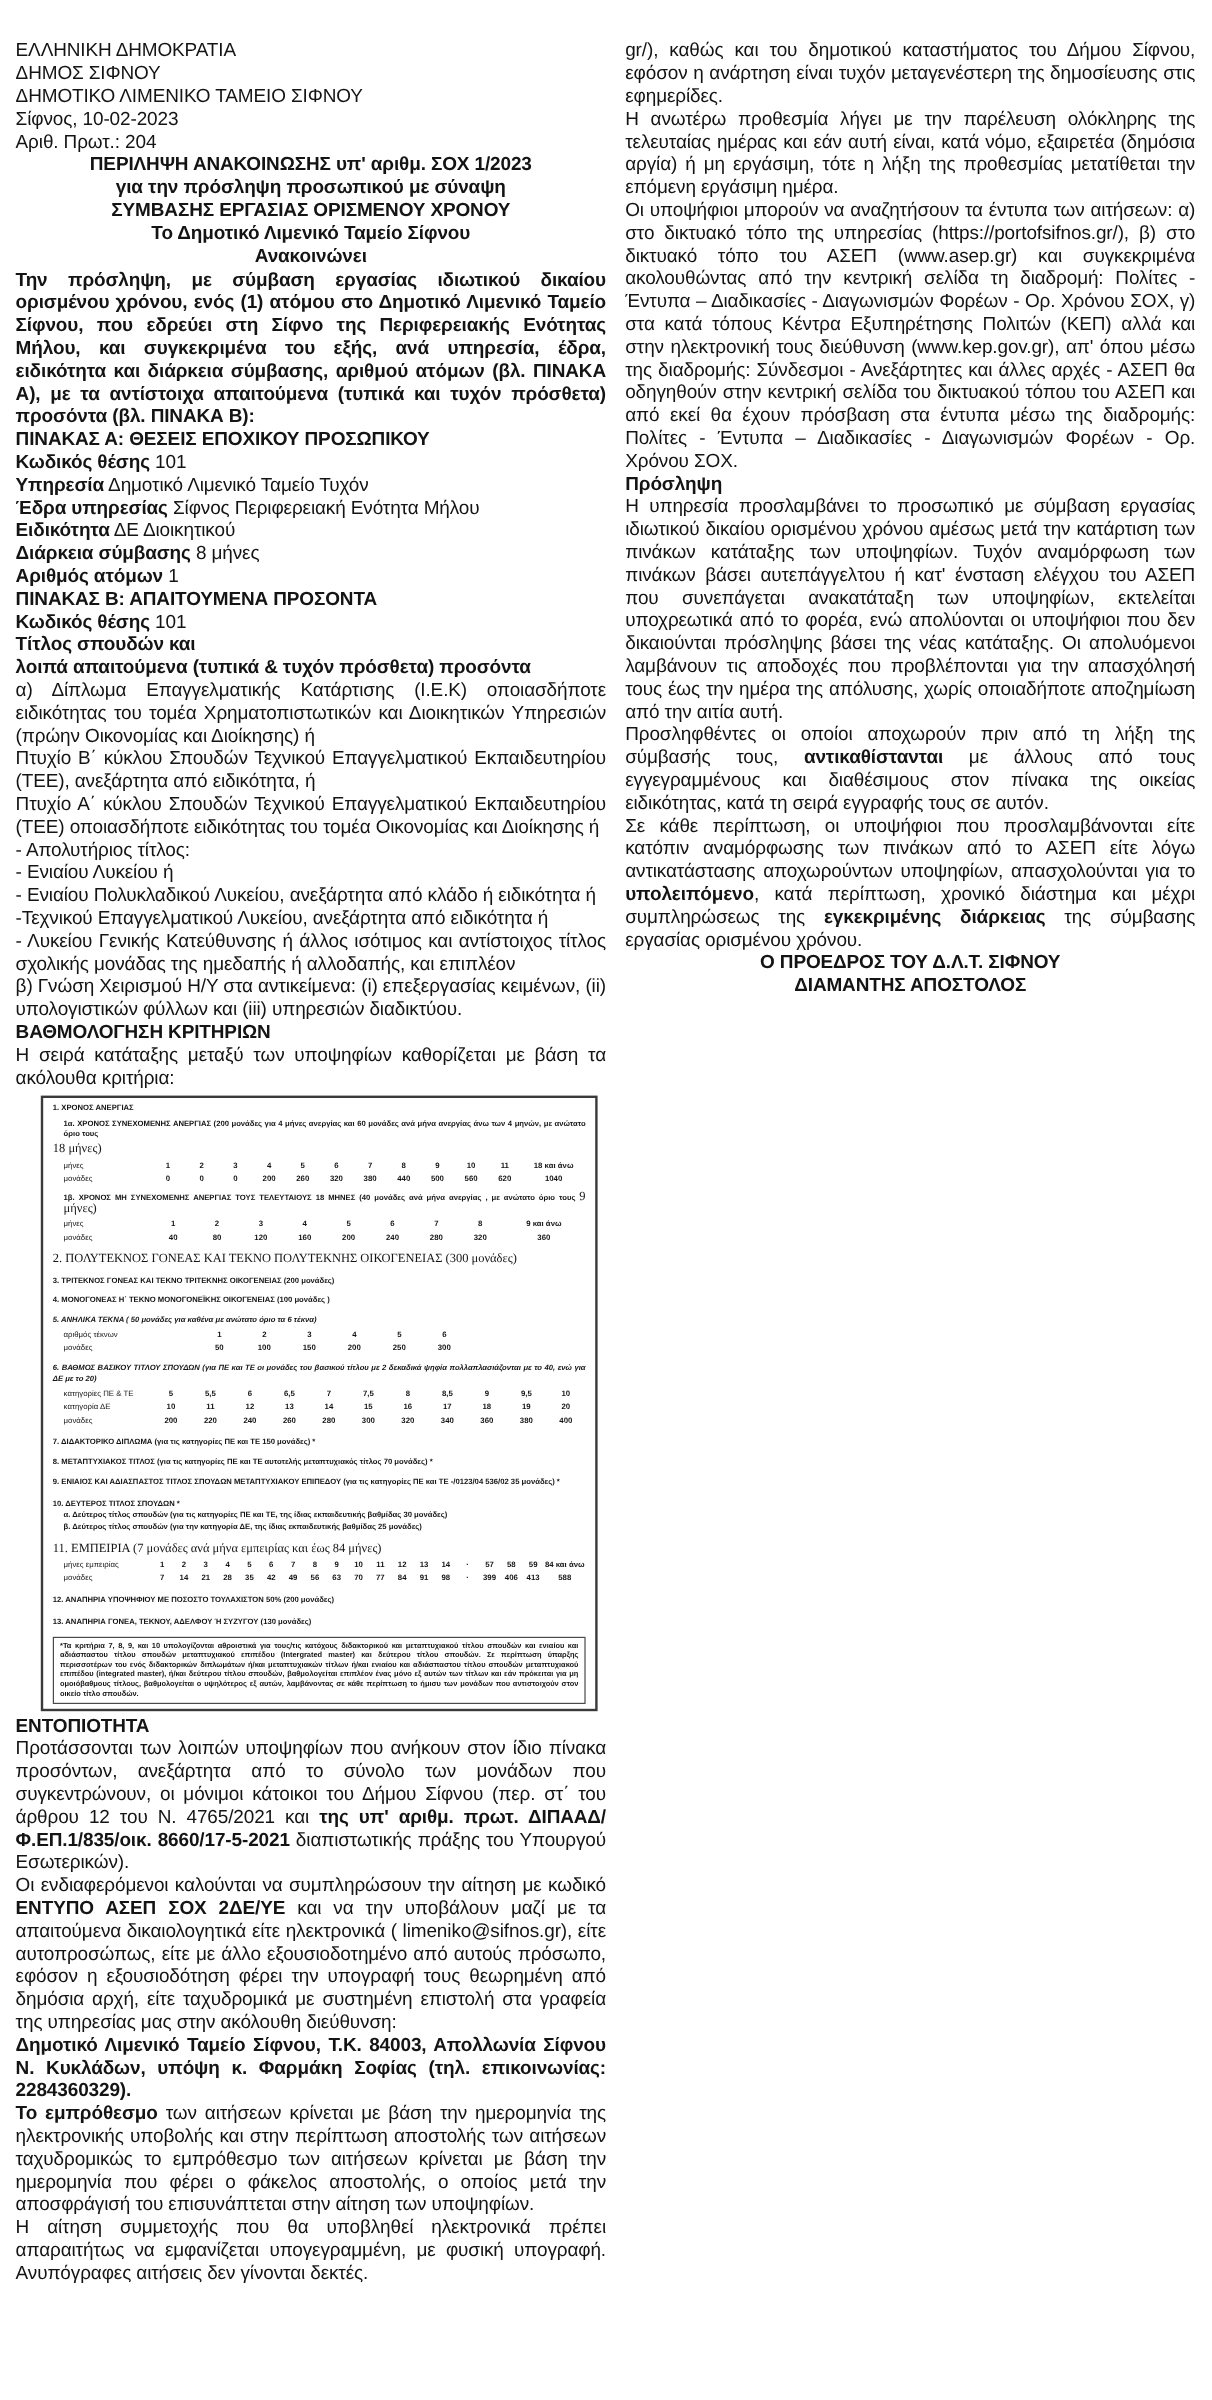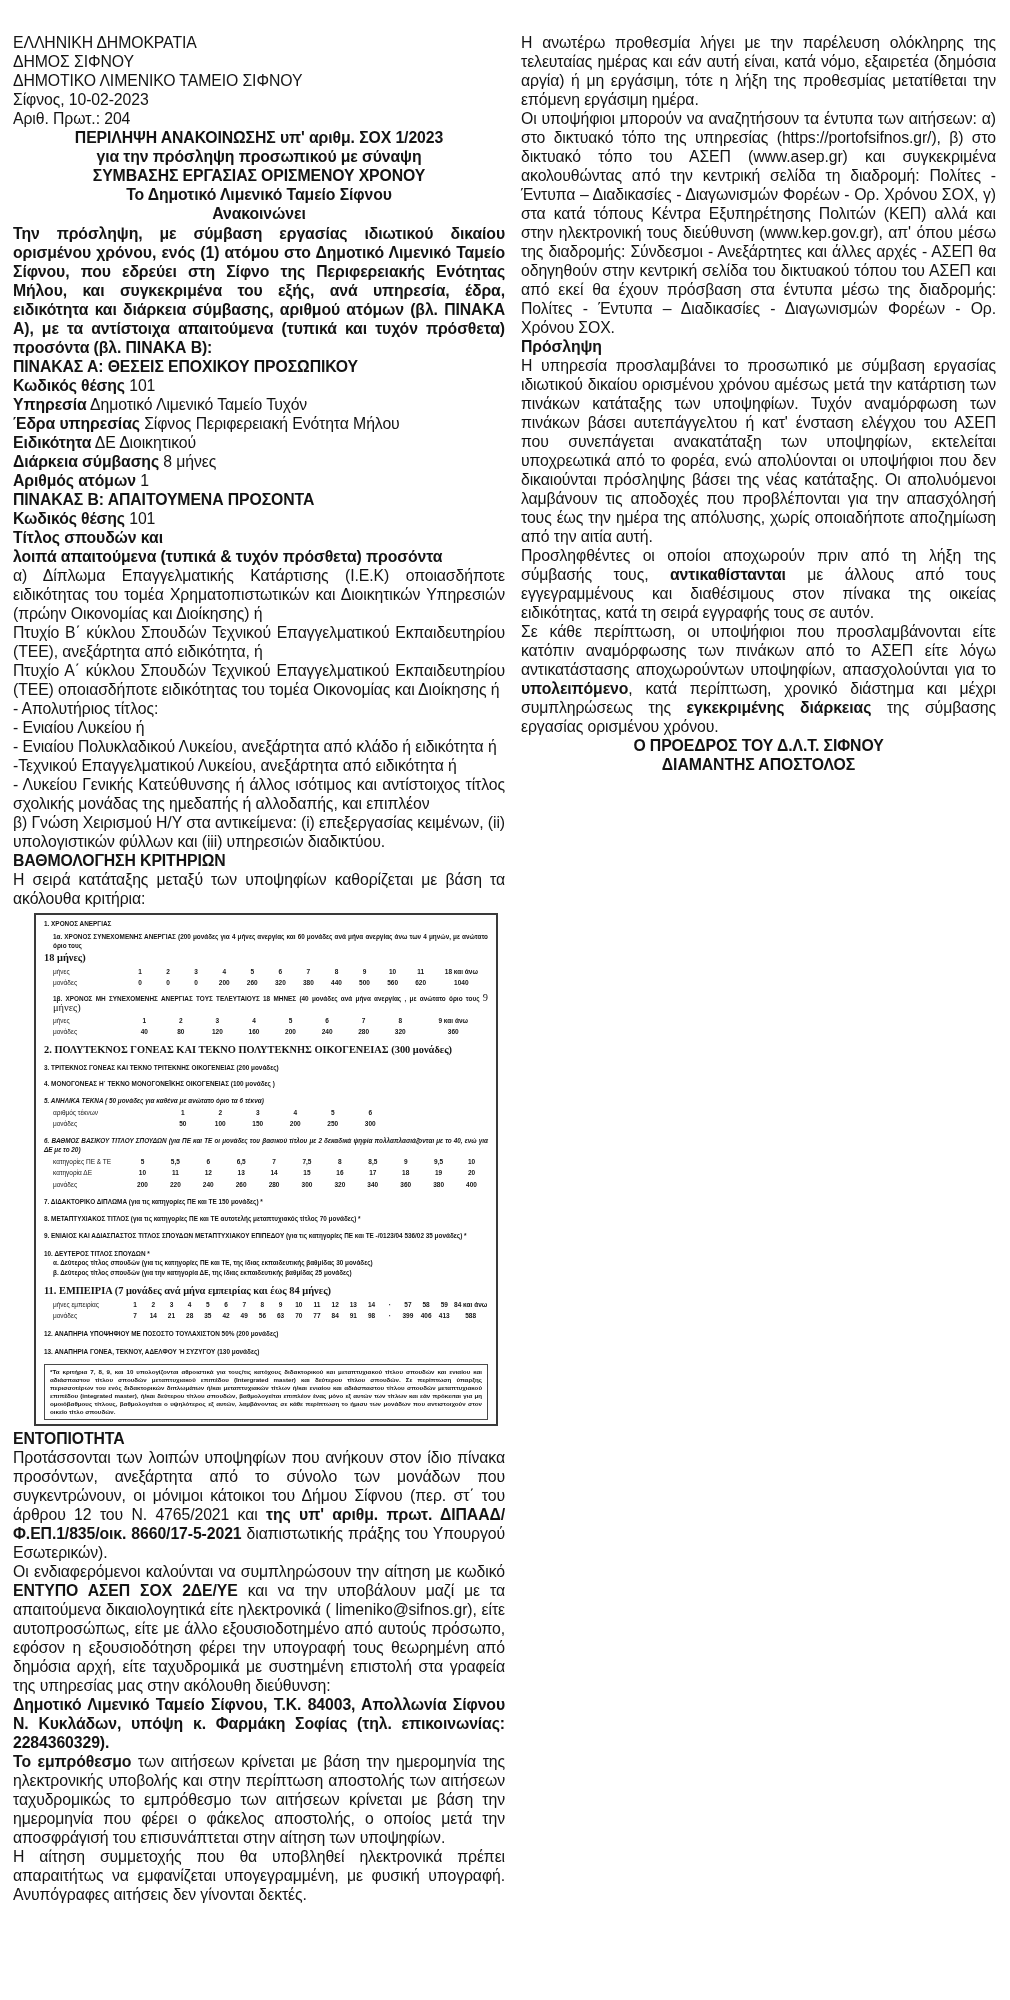--- a/index.html
+++ b/index.html
@@ -21,21 +21,21 @@
   
   .tbox{
     margin:5px 0 3px 21px;width:464px;box-sizing:border-box;
     border:2px solid #3a3a3a;padding:5px 8px 4px 8px;
     letter-spacing:0;
   }
   .t-head{font-size:6.4px;line-height:8.4px;font-weight:700;margin-top:5px;text-align:justify;}
   .t-head.first{margin-top:0;}
   .t-sub{padding-left:9px;}
   .t-ital{font-style:italic;}
-  .t-serif{font-family:"Liberation Serif", serif;font-size:10.4px;line-height:13px;font-weight:700;margin-top:7px;}
+  .t-serif{font-family:"Liberation Serif", serif;font-size:10.4px;line-height:13px;font-weight:400;margin-top:7px;}
   .serif-big{font-family:"Liberation Serif", serif;font-size:10.4px;font-weight:400;}
   .nrow{display:flex;align-items:baseline;margin-top:3.5px;font-size:6.5px;line-height:8px;}
   .nrow .lbl{flex:none;width:82px;font-weight:400;padding-left:9px;box-sizing:border-box;}
   .nrow .cells{display:flex;flex:1;}
   .nrow .cells span{flex:1;text-align:center;white-space:nowrap;font-weight:700;}
   .nrow.wide-last .cells span:last-child{flex:1.9;}
   .nrow.short .cells{flex:none;width:225px;}
   .fnote{
     border:1px solid #4a4a4a;margin-top:7px;padding:3px 5px;
     font-size:6.2px;line-height:8px;font-weight:700;text-align:justify;
@@ -292,20 +292,21 @@
     <p class="b">ΕΝΤΟΠΙΟΤΗΤΑ</p>
     <p class="just"><span>Προτάσσονται των λοιπών υποψηφίων που ανήκουν στον ίδιο πίνακα προσόντων, ανεξάρτητα από το σύνολο των μονάδων που συγκεντρώνουν, οι μόνιμοι κάτοικοι του Δήμου Σίφνου (περ. στ΄ του άρθρου 12 του Ν. 4765/2021 και </span><span class="b">της υπ' αριθμ. πρωτ. ΔΙΠΑΑΔ/Φ.ΕΠ.1/835/οικ. 8660/17-5-2021</span><span> διαπιστωτικής πράξης του Υπουργού Εσωτερικών).</span></p>
     <p class="just"><span>Οι ενδιαφερόμενοι καλούνται να συμπληρώσουν την αίτηση με κωδικό </span><span class="b">ΕΝΤΥΠΟ ΑΣΕΠ ΣΟΧ 2ΔΕ/ΥΕ</span><span> και να την υποβάλουν μαζί με τα απαιτούμενα δικαιολογητικά είτε ηλεκτρονικά ( limeniko@sifnos.gr), είτε αυτοπροσώπως, είτε με άλλο εξουσιοδοτημένο από αυτούς πρόσωπο, εφόσον η εξουσιοδότηση φέρει την υπογραφή τους θεωρημένη από δημόσια αρχή, είτε ταχυδρομικά με συστημένη επιστολή στα γραφεία της υπηρεσίας μας στην ακόλουθη διεύθυνση:</span></p>
     <p class="b just">Δημοτικό  Λιμενικό Ταμείο Σίφνου, Τ.Κ. 84003, Απολλωνία Σίφνου Ν. Κυκλάδων, υπόψη κ. Φαρμάκη Σοφίας (τηλ. επικοινωνίας: 2284360329).</p>
     <p class="just"><span class="b">Το εμπρόθεσμο</span><span> των αιτήσεων κρίνεται με βάση την ημερομηνία της ηλεκτρονικής υποβολής και στην περίπτωση αποστολής των αιτήσεων ταχυδρομικώς το εμπρόθεσμο των αιτήσεων κρίνεται με βάση την ημερομηνία που φέρει ο φάκελος αποστολής, ο οποίος μετά την αποσφράγισή του επισυνάπτεται στην αίτηση των υποψηφίων.</span></p>
     <p class="just">Η αίτηση συμμετοχής που θα υποβληθεί ηλεκτρονικά πρέπει απαραιτήτως να εμφανίζεται υπογεγραμμένη, με φυσική υπογραφή. Ανυπόγραφες αιτήσεις δεν γίνονται δεκτές.</p>
 
   </div>
 
   <div class="col right">
+    <p class="just">gr/), καθώς και του δημοτικού καταστήματος του Δήμου Σίφνου, εφόσον η ανάρτηση είναι τυχόν μεταγενέστερη της δημοσίευσης στις εφημερίδες.</p>
     <p class="just">Η ανωτέρω προθεσμία λήγει με την παρέλευση ολόκληρης της τελευταίας ημέρας και  εάν αυτή είναι, κατά νόμο, εξαιρετέα (δημόσια αργία) ή μη εργάσιμη,  τότε η λήξη της προθεσμίας μετατίθεται την επόμενη εργάσιμη ημέρα.</p>
     <p class="just">Οι υποψήφιοι μπορούν να αναζητήσουν τα έντυπα των αιτήσεων: α) στο δικτυακό τόπο της υπηρεσίας (https://portofsifnos.gr/), β) στο δικτυακό τόπο του ΑΣΕΠ (www.asep.gr) και συγκεκριμένα ακολουθώντας από την κεντρική σελίδα τη διαδρομή: Πολίτες - Έντυπα – Διαδικασίες - Διαγωνισμών Φορέων - Ορ. Χρόνου ΣΟΧ, γ) στα κατά τόπους Κέντρα Εξυπηρέτησης Πολιτών (ΚΕΠ) αλλά και στην ηλεκτρονική τους διεύθυνση (www.kep.gov.gr), απ' όπου μέσω της διαδρομής: Σύνδεσμοι - Ανεξάρτητες και άλλες αρχές - ΑΣΕΠ θα οδηγηθούν στην κεντρική σελίδα του δικτυακού τόπου του ΑΣΕΠ και από εκεί θα έχουν πρόσβαση στα έντυπα μέσω της διαδρομής: Πολίτες - Έντυπα – Διαδικασίες - Διαγωνισμών Φορέων - Ορ. Χρόνου ΣΟΧ.</p>
     <p class="b">Πρόσληψη</p>
     <p class="just">Η υπηρεσία προσλαμβάνει το προσωπικό με σύμβαση εργασίας ιδιωτικού δικαίου ορισμένου χρόνου αμέσως μετά την κατάρτιση των πινάκων κατάταξης των υποψηφίων. Τυχόν αναμόρφωση των πινάκων βάσει αυτεπάγγελτου ή κατ' ένσταση ελέγχου του ΑΣΕΠ που συνεπάγεται ανακατάταξη των υποψηφίων, εκτελείται υποχρεωτικά από το φορέα, ενώ απολύονται οι υποψήφιοι που δεν δικαιούνται πρόσληψης βάσει της νέας κατάταξης. Οι απολυόμενοι λαμβάνουν τις αποδοχές που προβλέπονται για την απασχόλησή τους έως την ημέρα της απόλυσης, χωρίς οποιαδήποτε αποζημίωση από την αιτία αυτή.</p>
     <p class="just"><span>Προσληφθέντες οι οποίοι αποχωρούν πριν από τη λήξη της σύμβασής τους, </span><span class="b">αντικαθίστανται</span><span> με άλλους από τους εγγεγραμμένους και διαθέσιμους στον πίνακα της οικείας ειδικότητας, κατά τη σειρά εγγραφής τους σε αυτόν.</span></p>
     <p class="just"><span>Σε κάθε περίπτωση, οι υποψήφιοι που προσλαμβάνονται είτε κατόπιν αναμόρφωσης των πινάκων από το ΑΣΕΠ είτε λόγω αντικατάστασης αποχωρούντων υποψηφίων, απασχολούνται για το </span><span class="b">υπολειπόμενο</span><span>, κατά περίπτωση, χρονικό διάστημα και μέχρι συμπληρώσεως της </span><span class="b">εγκεκριμένης διάρκειας</span><span> της σύμβασης εργασίας ορισμένου χρόνου.</span></p>
     <p class="b ctr sig">Ο ΠΡΟΕΔΡΟΣ ΤΟΥ Δ.Λ.Τ. ΣΙΦΝΟΥ</p>
     <p class="b ctr">ΔΙΑΜΑΝΤΗΣ ΑΠΟΣΤΟΛΟΣ</p>
   </div>
 

